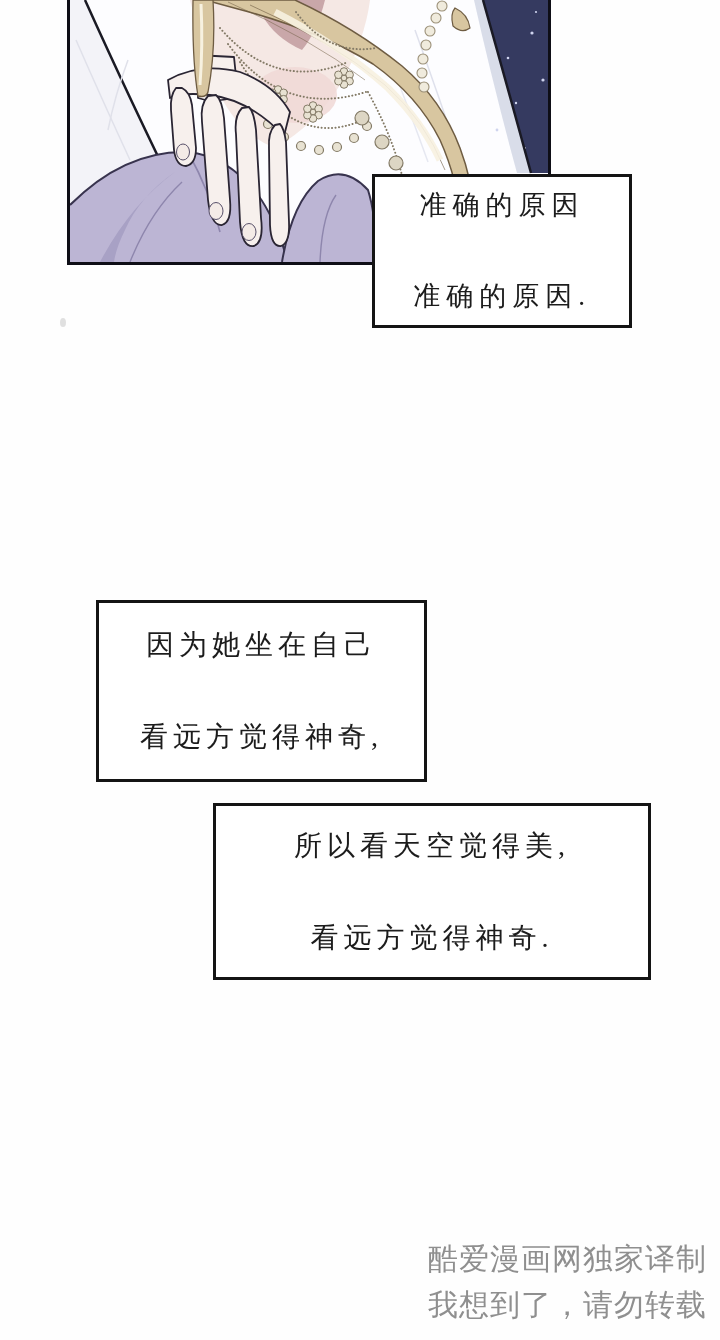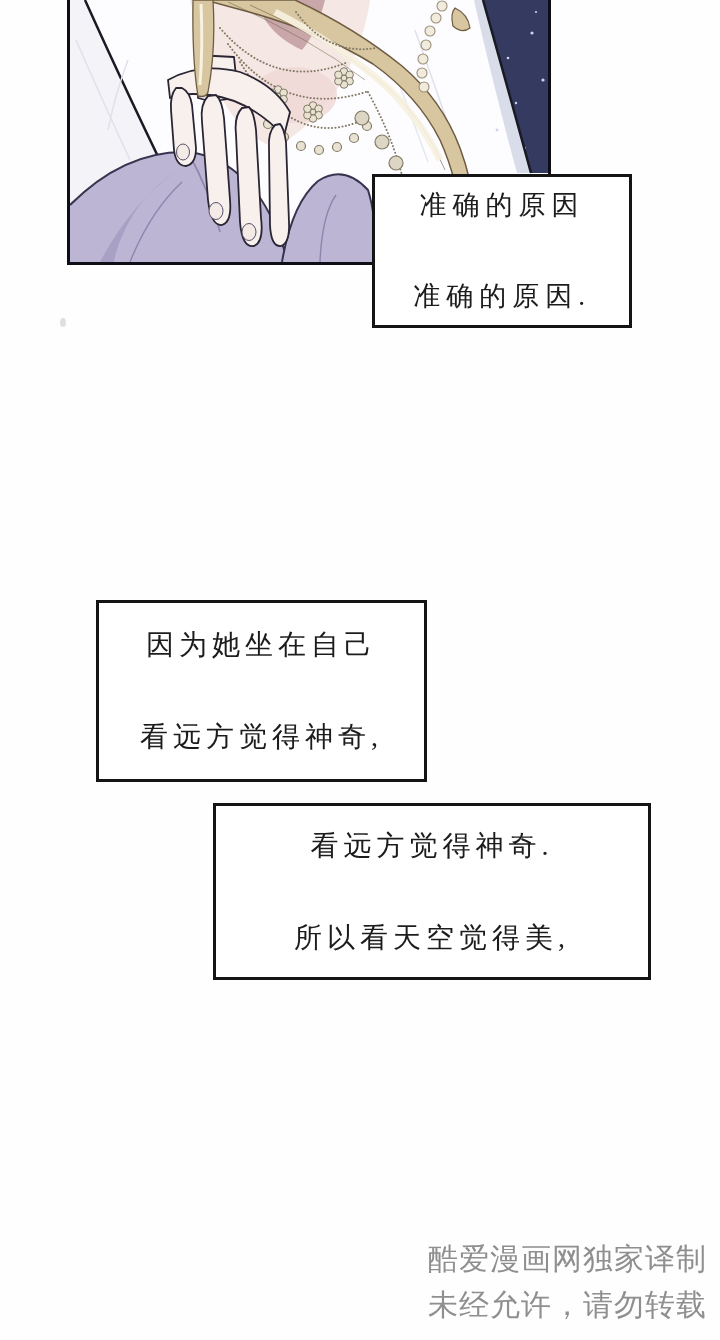--- a/index.html
+++ b/index.html
@@ -177,23 +177,23 @@
     <span>准确的原因</span>
     <span>准确的原因.</span>
   </div>
 
   <div class="speech-box box2">
     <span>因为她坐在自己</span>
     <span>看远方觉得神奇,</span>
   </div>
 
   <div class="speech-box box3">
+    <span>所以看天空觉得美,</span>
     <span>看远方觉得神奇.</span>
-    <span>所以看天空觉得美,</span>
   </div>
 
   <div class="watermark">
     <span>酷爱漫画网独家译制</span><br>
-    <span>未经允许，请勿转载</span>
+    <span>我想到了，请勿转载</span>
   </div>
 
   <div class="speck"></div>
 </div>
 
 </body></html>

